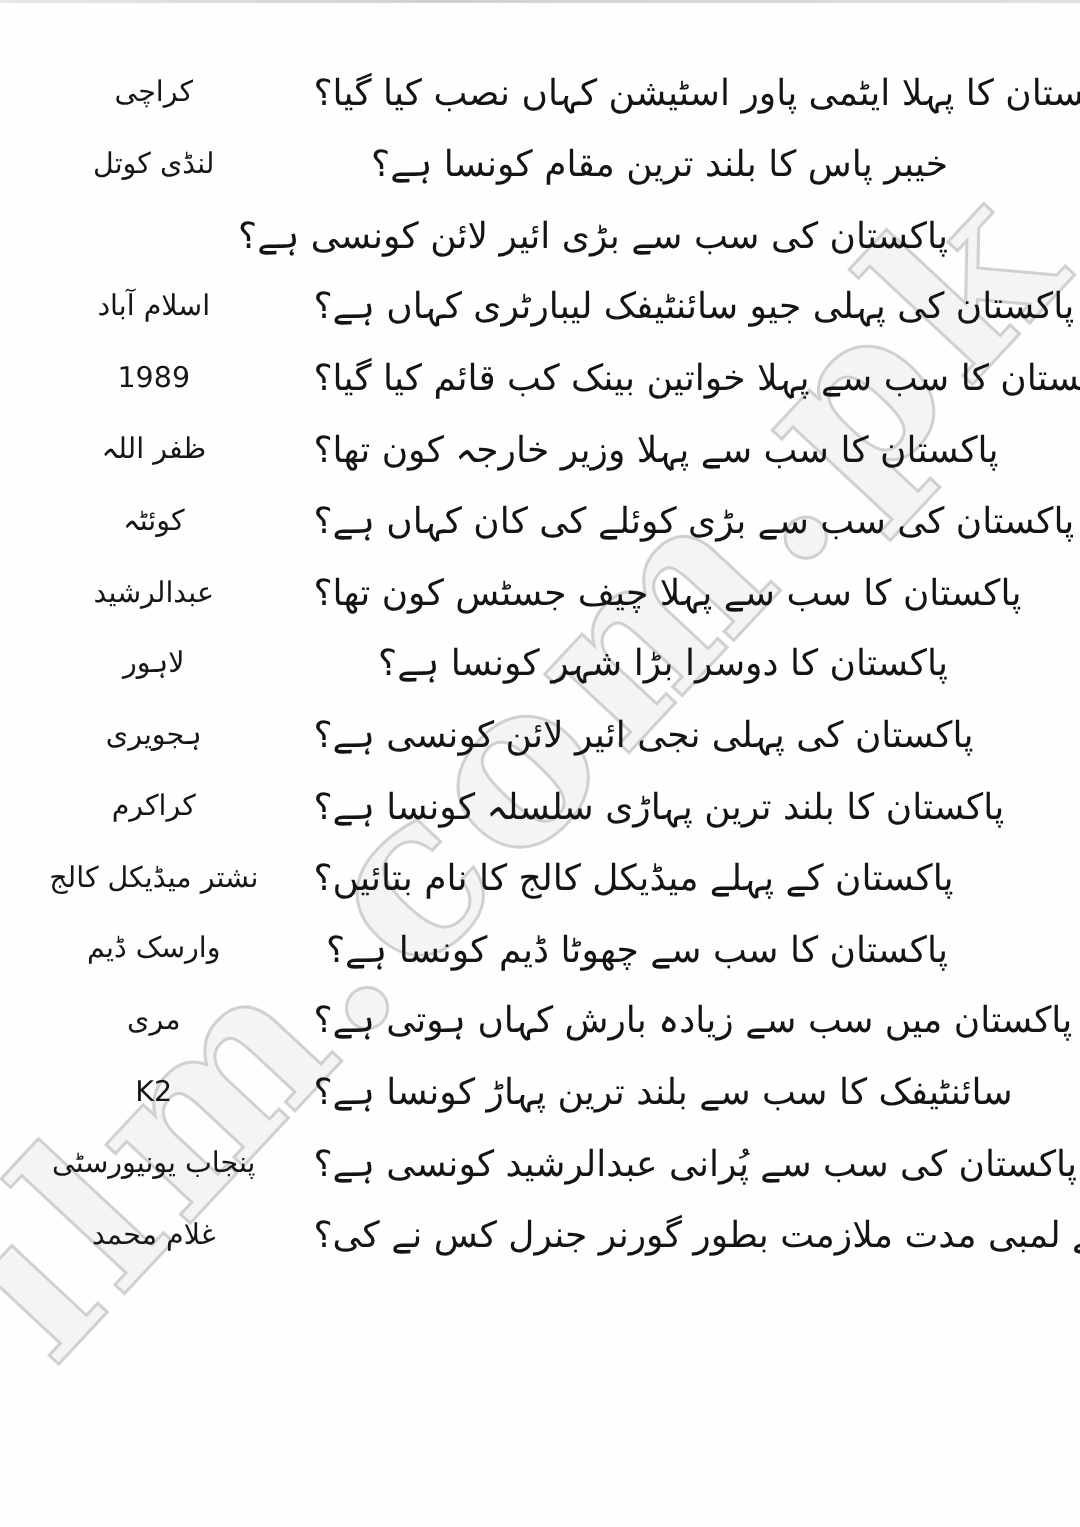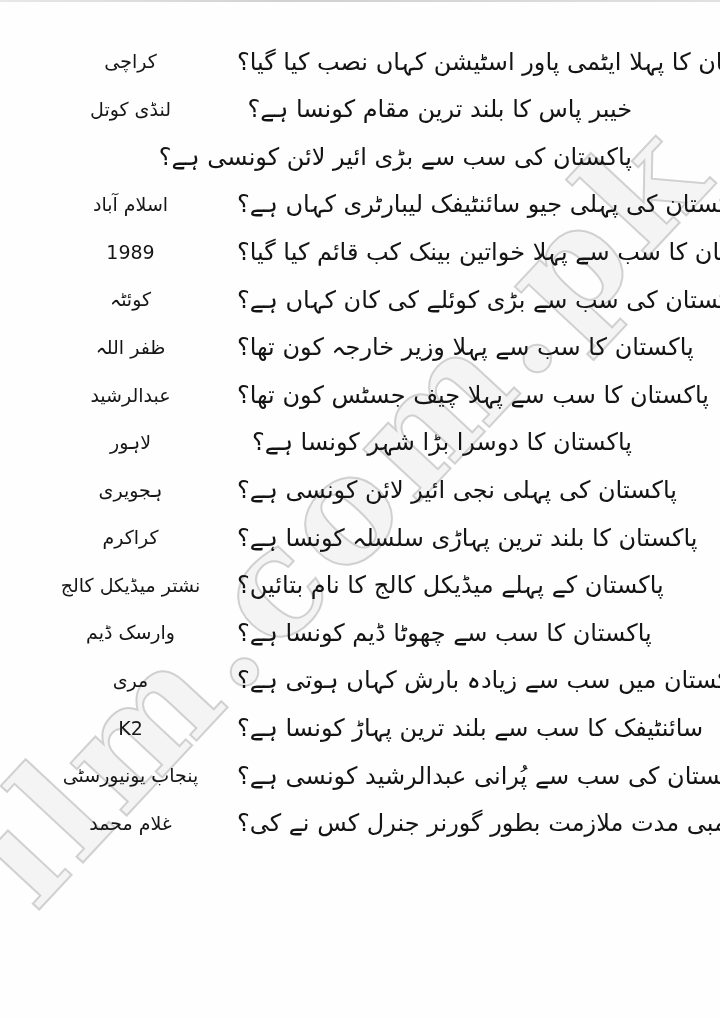--- a/index.html
+++ b/index.html
@@ -51,21 +51,20 @@
   .answer {
     width: 205px;
     flex: 0 0 205px;
     display: flex;
     justify-content: center;
     direction: rtl;
     font-size: 19px;
     color: #161616;
     text-align: center;
     line-height: 1.1;
-    margin-left: 28px;
   }
   .question {
     flex: 1;
     direction: rtl;            
     text-align: right;
     padding-right: 88px;
     padding-left: 4px;
     font-size: 24px;
     color: #141414;
     white-space: nowrap;
@@ -99,27 +98,27 @@
     <div class="answer">اسلام آباد</div>
     <div class="question">پاکستان کی پہلی جیو سائنٹیفک لیبارٹری کہاں ہے؟</div>
   </div>
 
   <div class="row">
     <div class="answer">1989</div>
     <div class="question">پاکستان کا سب سے پہلا خواتین بینک کب قائم کیا گیا؟</div>
   </div>
 
   <div class="row">
-    <div class="answer">کوئٹہ</div>
-    <div class="question">پاکستان کی سب سے بڑی کوئلے کی کان کہاں ہے؟</div>
+    <div class="answer">ظفر اللہ</div>
+    <div class="question">پاکستان کا سب سے پہلا وزیر خارجہ کون تھا؟</div>
   </div>
 
   <div class="row">
-    <div class="answer">ظفر اللہ</div>
-    <div class="question">پاکستان کا سب سے پہلا وزیر خارجہ کون تھا؟</div>
+    <div class="answer">کوئٹہ</div>
+    <div class="question">پاکستان کی سب سے بڑی کوئلے کی کان کہاں ہے؟</div>
   </div>
 
   <div class="row">
     <div class="answer">عبدالرشید</div>
     <div class="question">پاکستان کا سب سے پہلا چیف جسٹس کون تھا؟</div>
   </div>
 
   <div class="row">
     <div class="answer">لاہور</div>
     <div class="question">پاکستان کا دوسرا بڑا شہر کونسا ہے؟</div>

